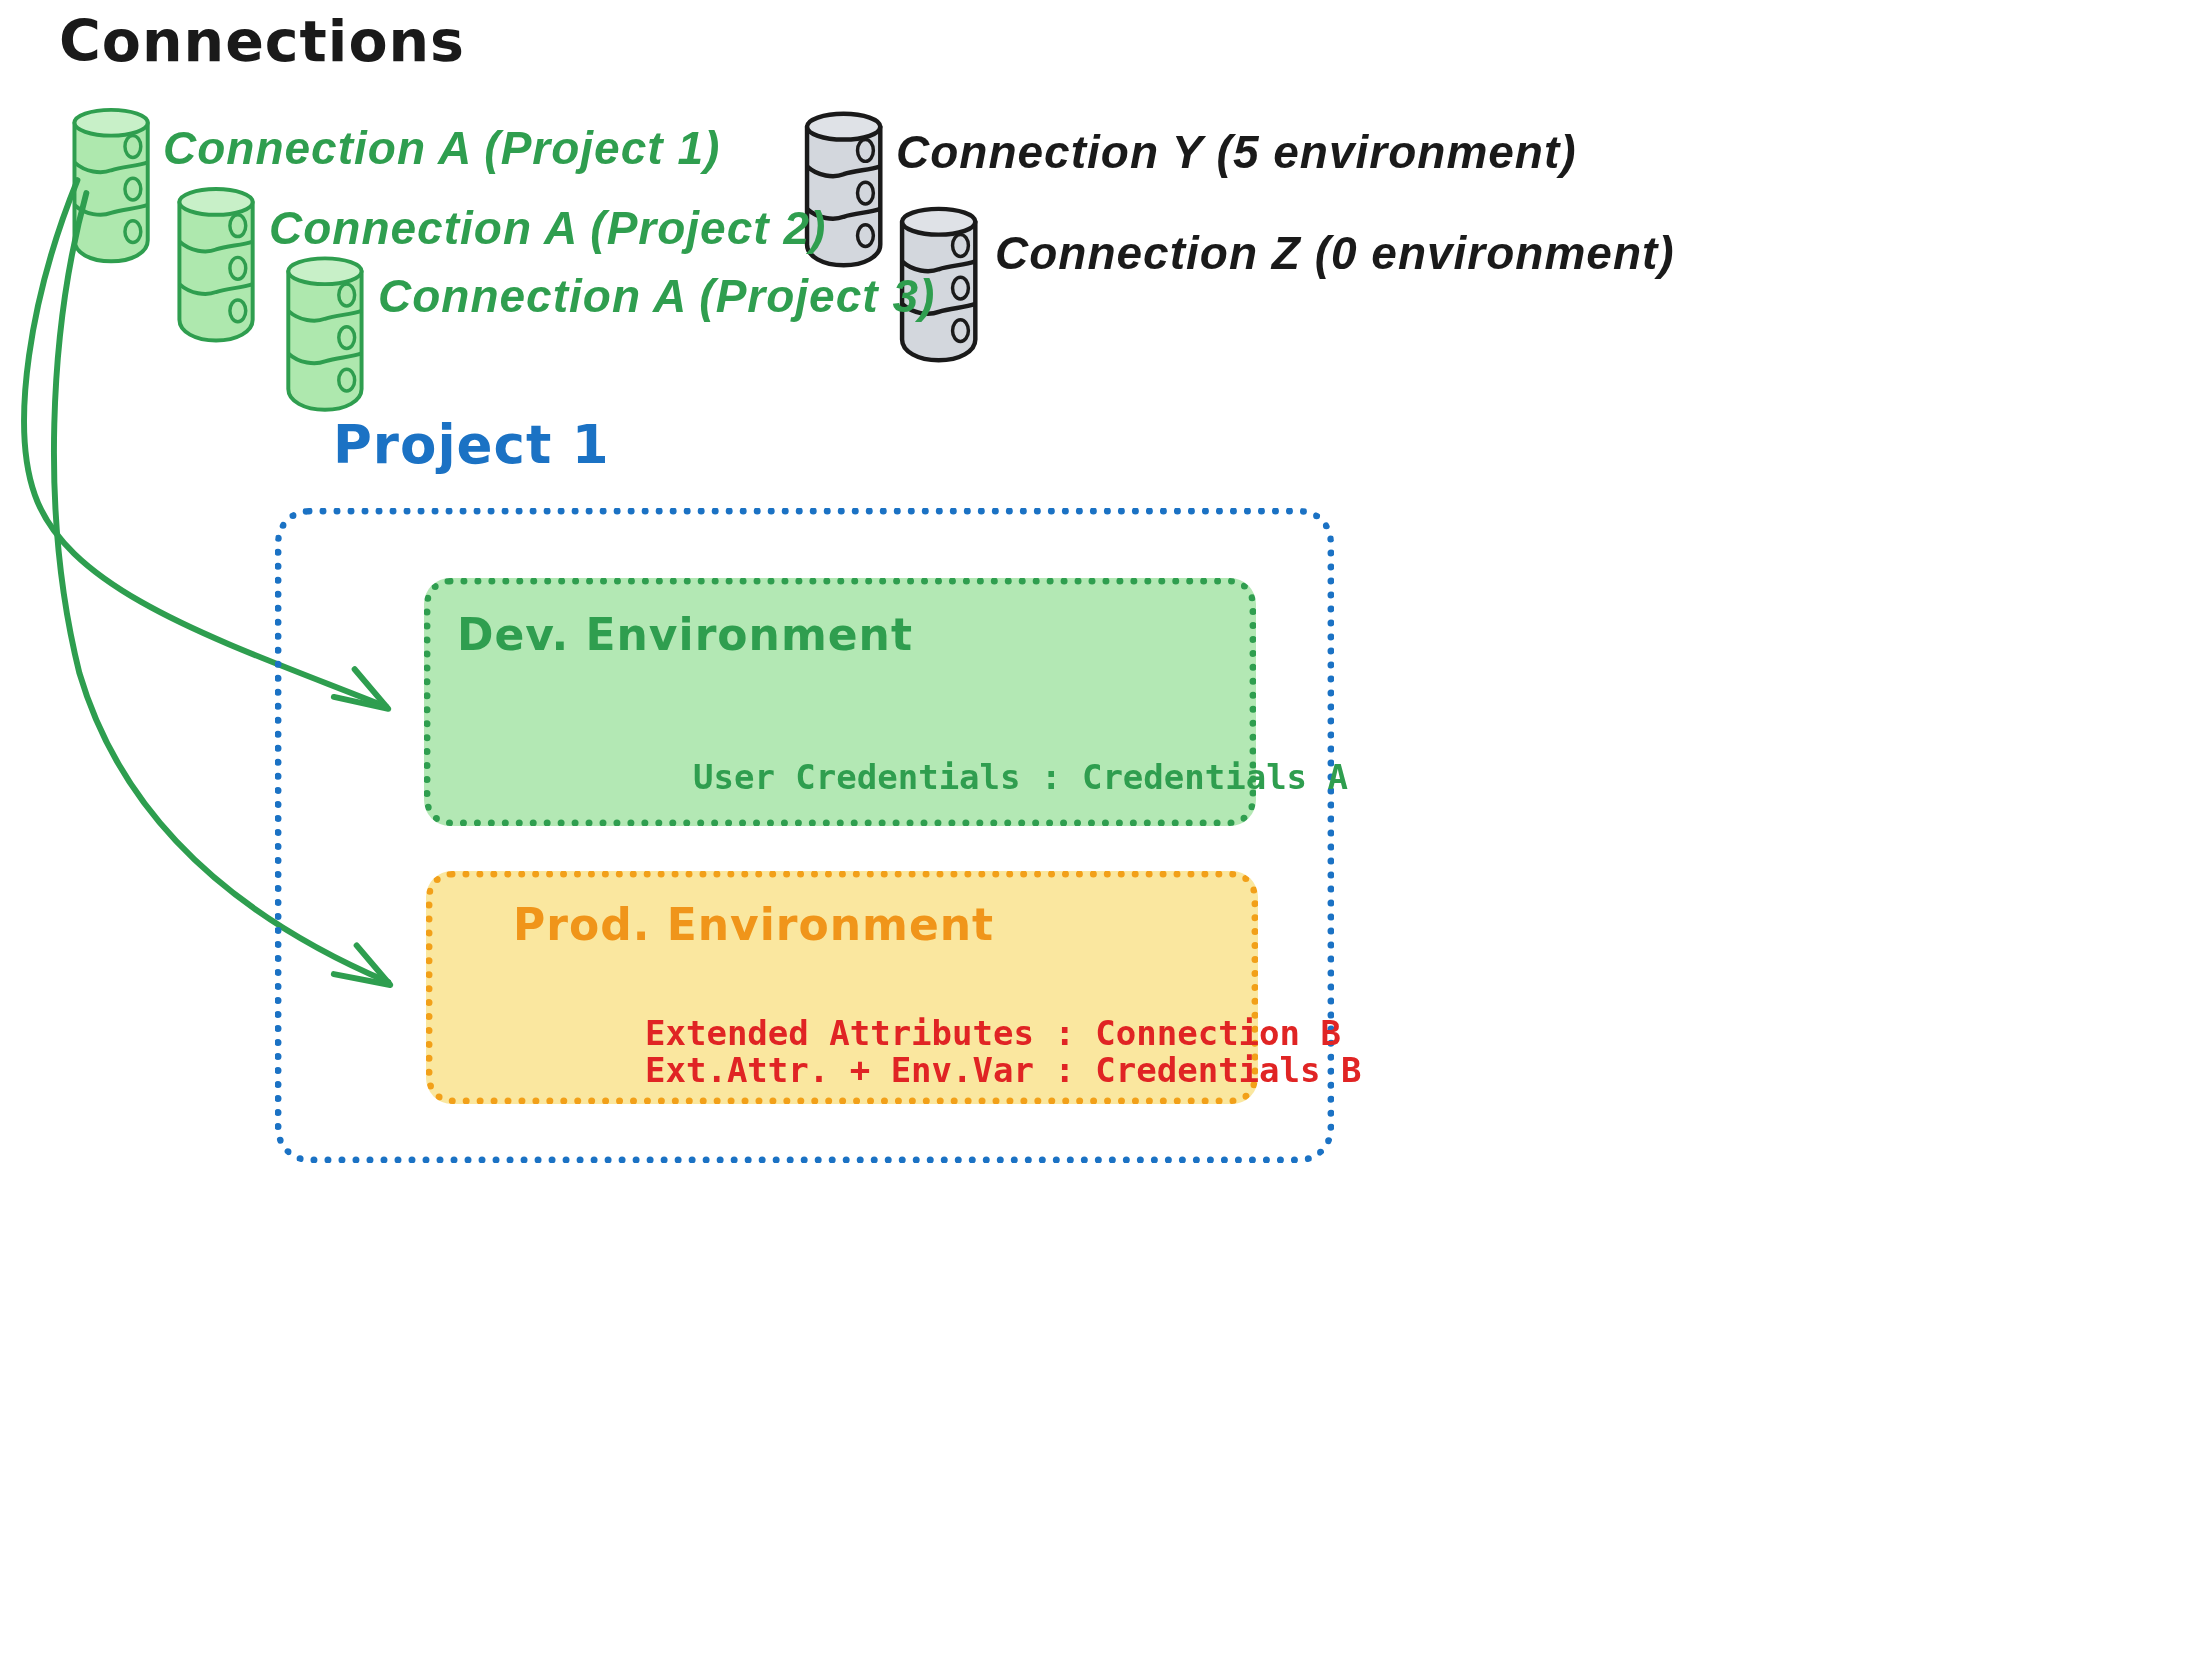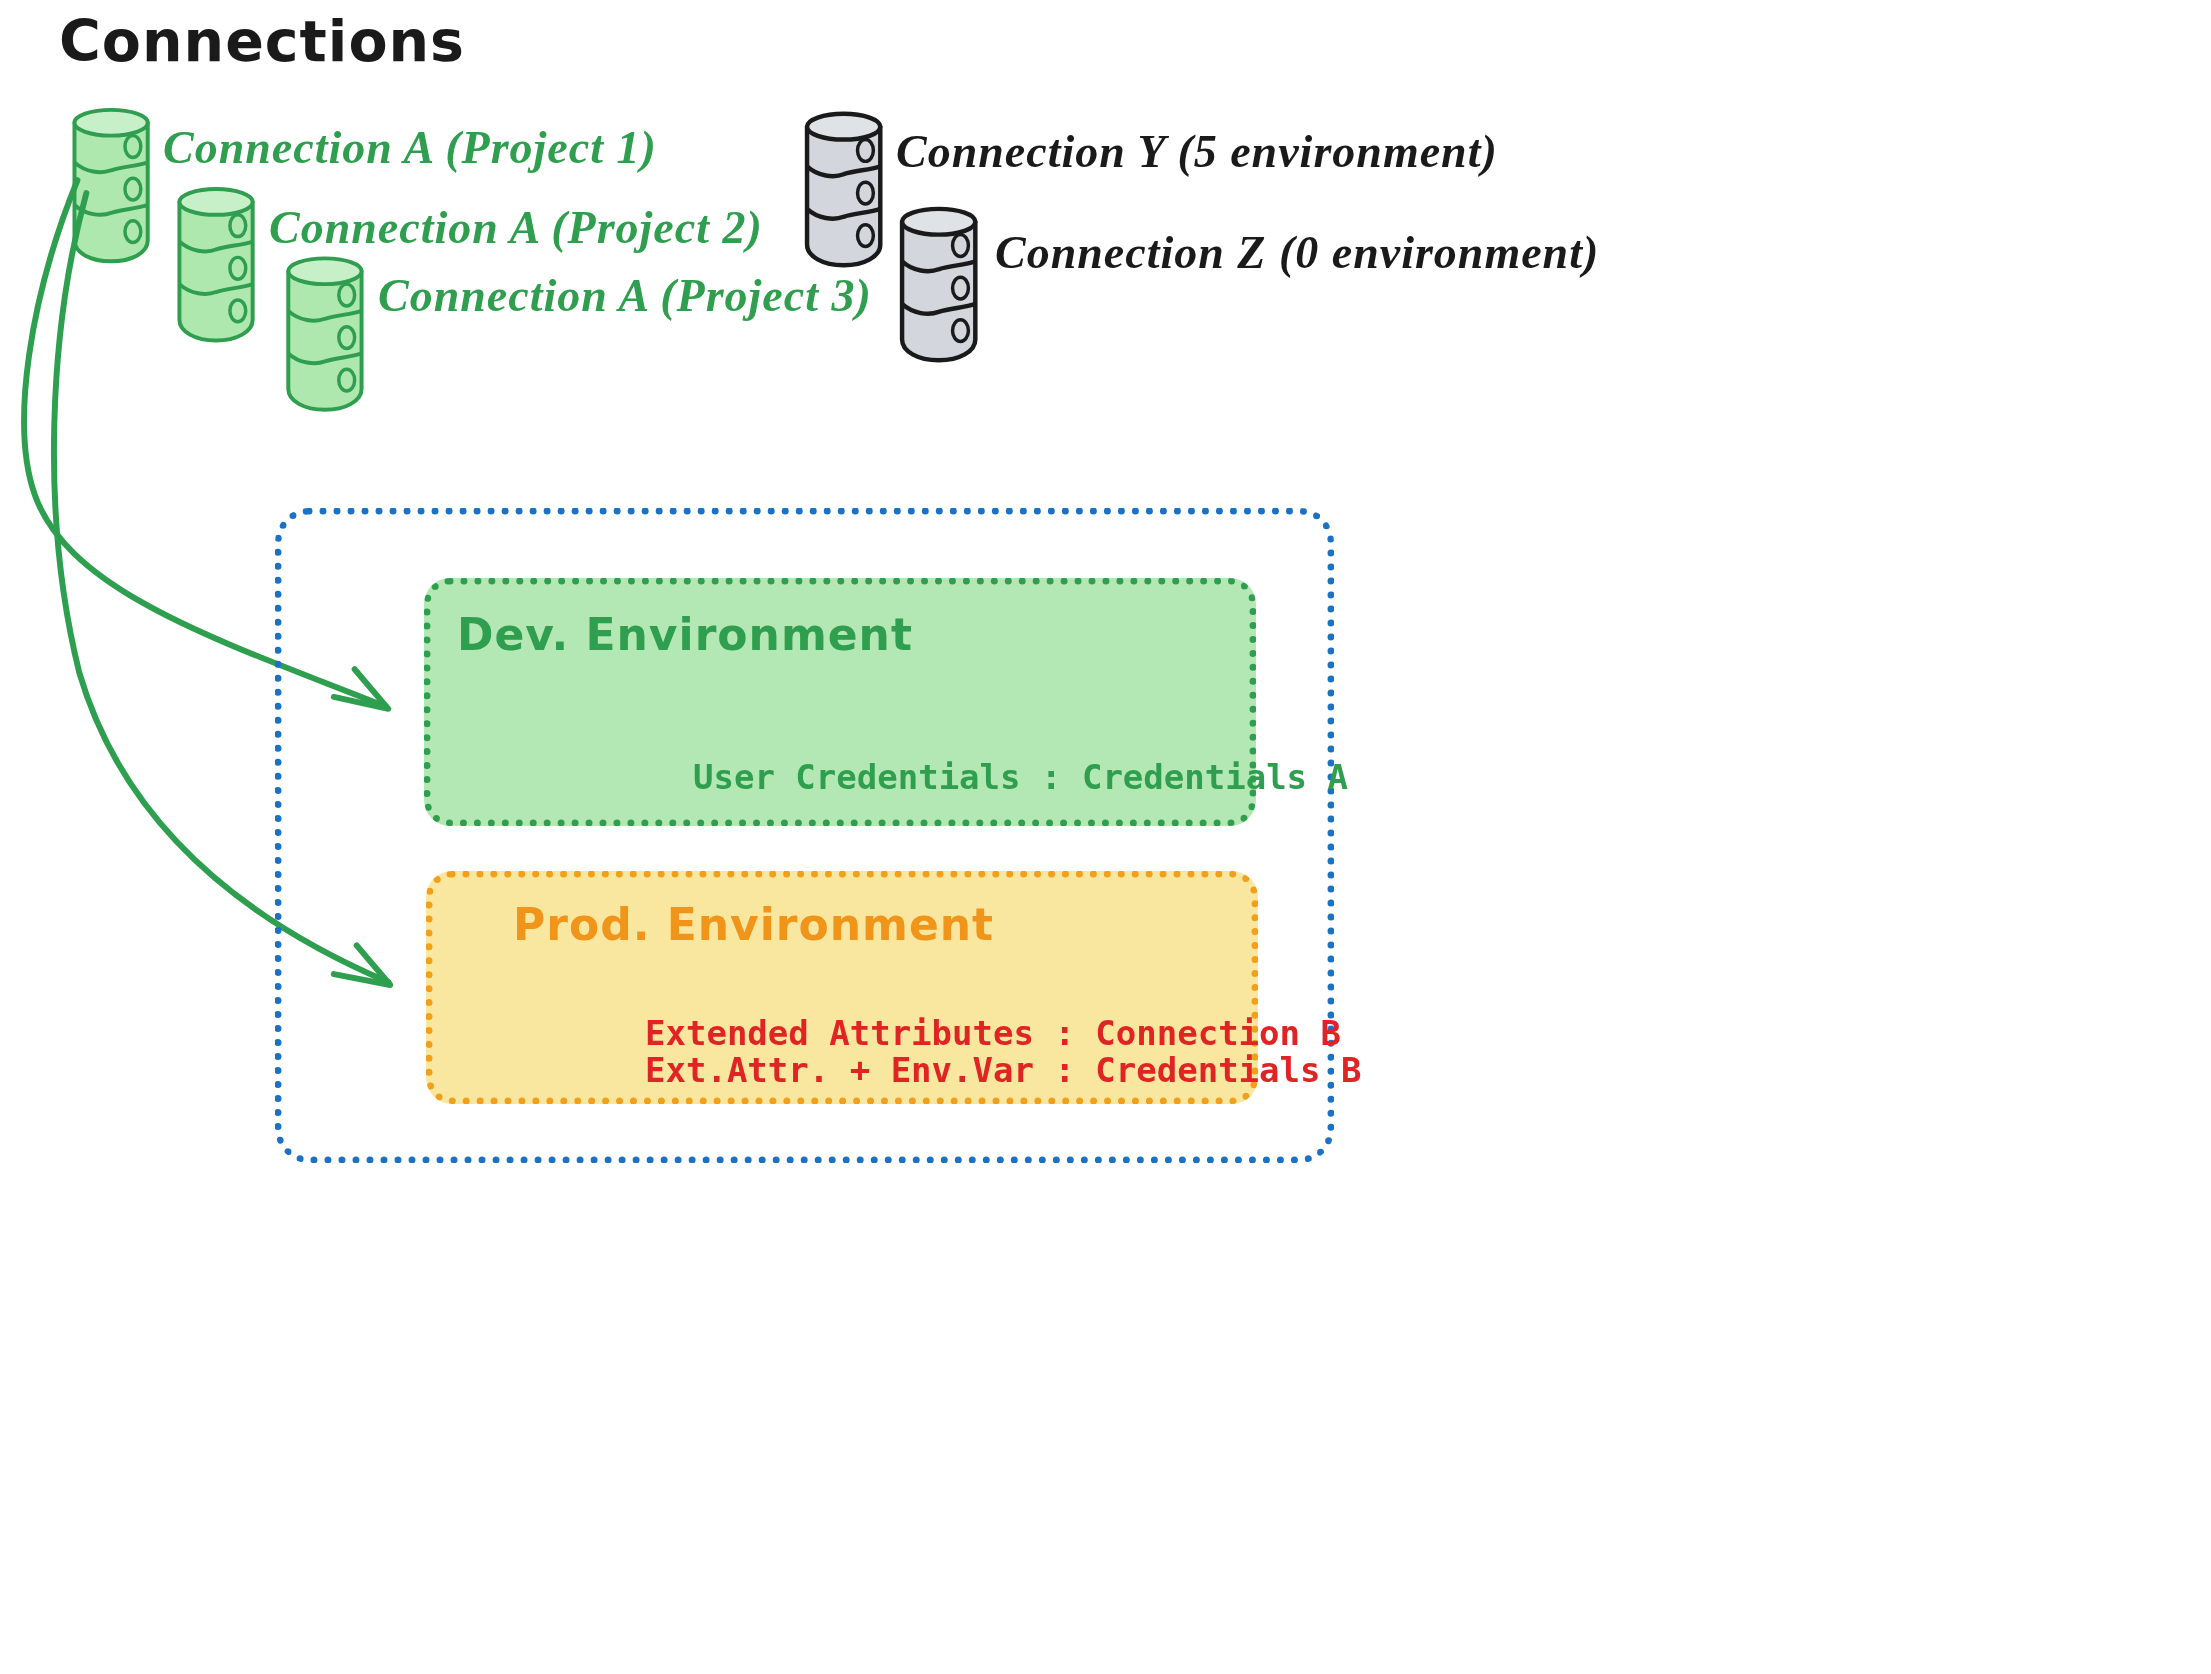--- a/index.html
+++ b/index.html
@@ -12,21 +12,21 @@
   svg.layer{position:absolute;left:0;top:0;width:2212px;height:1674px;overflow:visible;}
   .txt{position:absolute;white-space:nowrap;}
 
   
   .hand{
     font-family:"DejaVu Sans", sans-serif;
     font-weight:700;
     letter-spacing:1px;
   }
   .hand-italic{
-    font-family:Liberation Serif, serif;
+    font-family:Liberation Sans, sans-serif;
     font-weight:700;
     font-style:italic;
     letter-spacing:1px;
     text-align:right;
   }
   .mono{
     font-family:"DejaVu Sans Mono", monospace;
     font-weight:700;
     letter-spacing:0px;
   }
@@ -153,20 +153,21 @@
   <div class="txt hand-italic conn-label conn-green" id="label-conn-a1">Connection A (Project 1)</div>
 
   <div class="txt hand-italic conn-label conn-green" id="label-conn-a2">Connection A (Project 2)</div>
 
   <div class="txt hand-italic conn-label conn-green" id="label-conn-a3">Connection A (Project 3)</div>
 
   <div class="txt hand-italic conn-label conn-black" id="label-conn-y">Connection Y (5 environment)</div>
 
   <div class="txt hand-italic conn-label conn-black" id="label-conn-z">Connection Z (0 environment)</div>
 
+  <div class="txt hand" id="label-project-1">Project 1</div>
 
   <div class="txt mono" id="text-user-credentials">User Credentials : Credentials A</div>
 
   <div class="txt hand" id="label-dev-env">Dev. Environment</div>
 
   <div class="txt hand" id="label-prod-env">Prod. Environment</div>
 
   <div class="txt mono" id="text-ext-attributes">Extended Attributes : Connection B</div>
 
   <div class="txt mono" id="text-ext-attr-envvar">Ext.Attr. + Env.Var : Credentials B</div>

